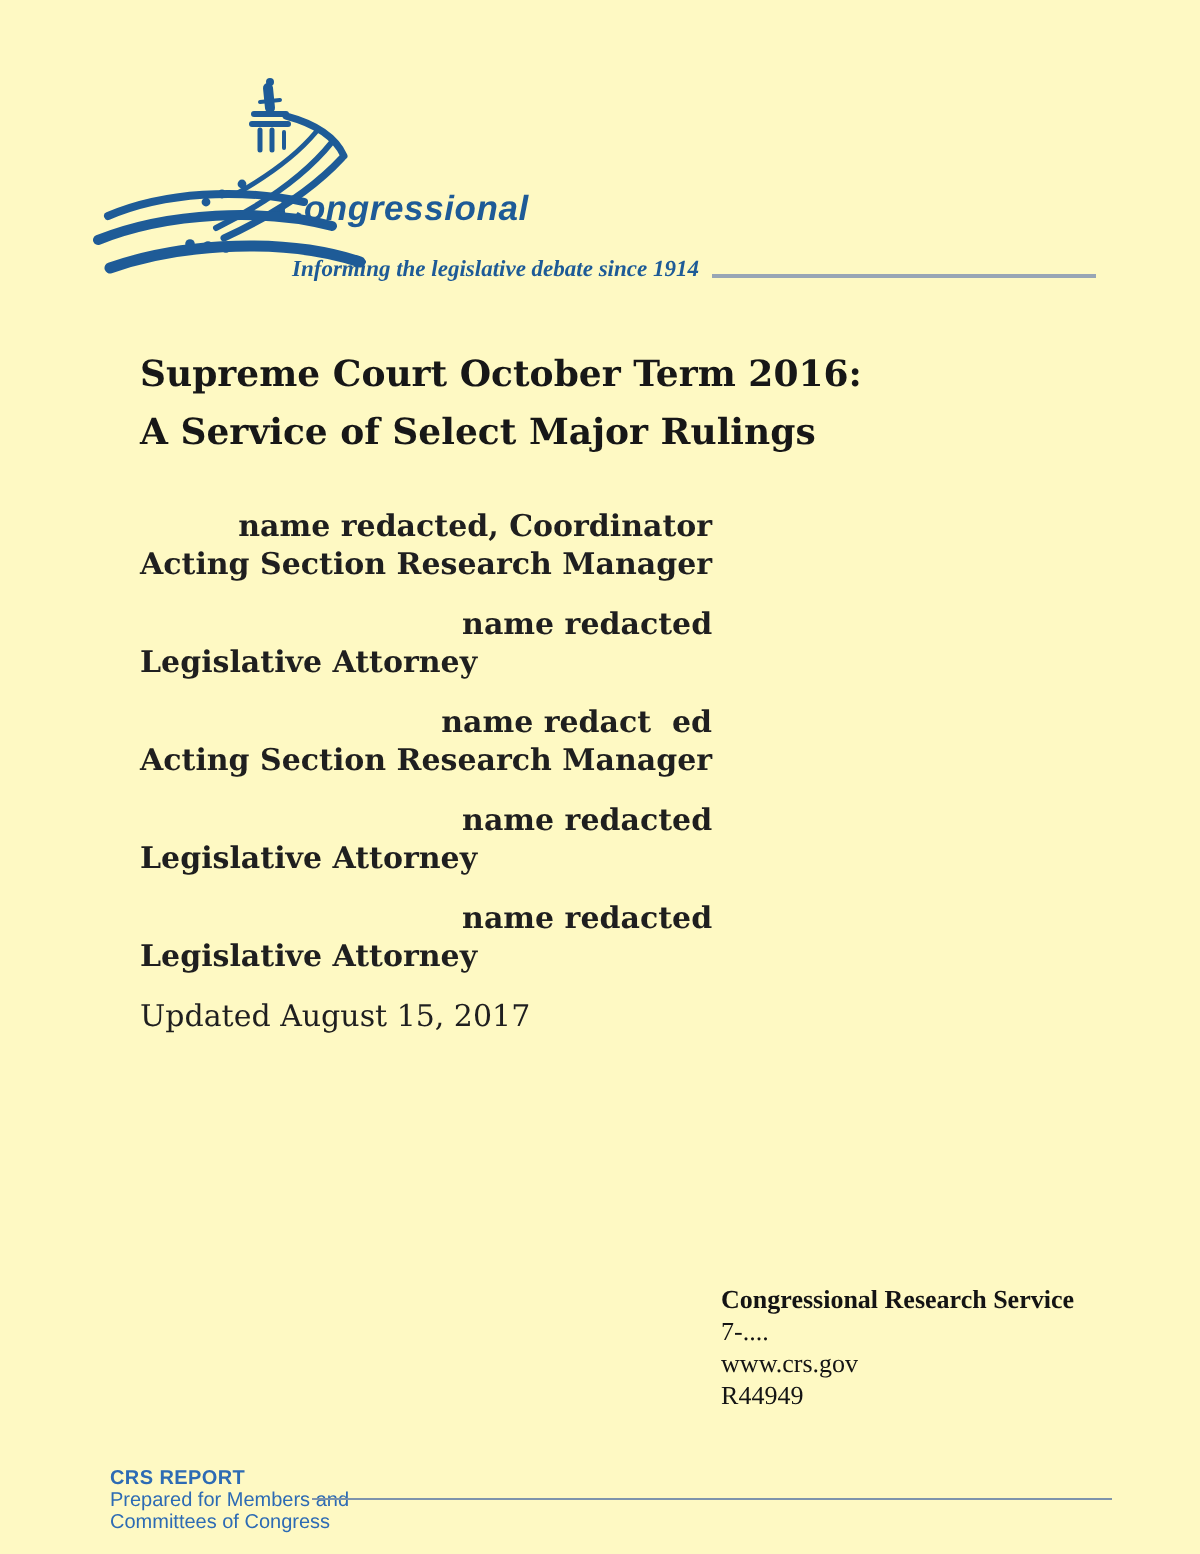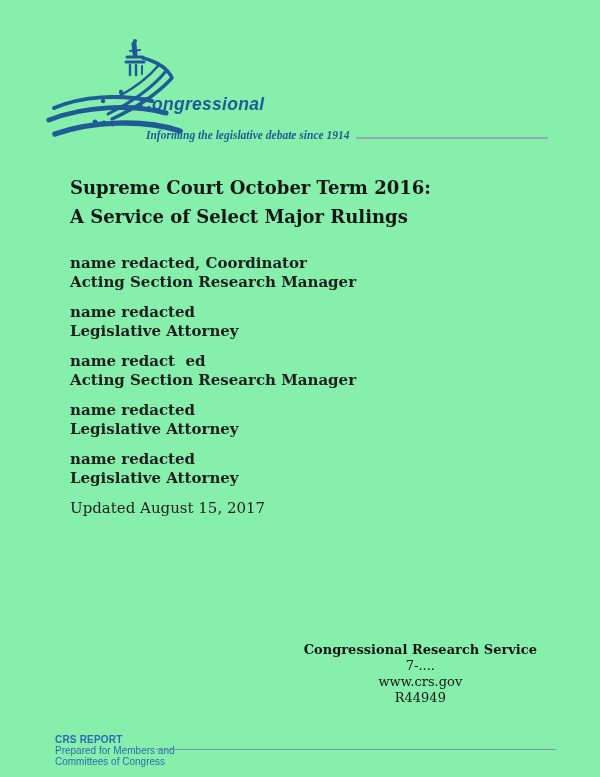--- a/index.html
+++ b/index.html
@@ -1,19 +1,19 @@
 <!DOCTYPE html>
 <html><head>
 <meta charset="utf-8">
 <style>
   html,body{margin:0;padding:0;background:#e8e8e8;}
   .page{
     position:relative;
     width:600px;height:777px;
-    background:#86efac;
+    background:#fef9c3;
     margin:0 auto;
     overflow:hidden;
     font-family:"DejaVu Serif","Liberation Serif",serif;
     color:#1a1a1a;
   }
   
   .dome{position:absolute;left:46px;top:38px;width:142px;height:106px;}
   .logo-text{
     position:absolute;left:139px;top:97px;
     font-family:"Liberation Sans","DejaVu Sans",sans-serif;
@@ -31,27 +31,27 @@
   .logo-rule{position:absolute;left:356px;top:137px;width:192px;height:2px;background:#98A6B5;}
   
   .doc-title{
     position:absolute;left:70px;top:173px;
     font-size:18px;line-height:29px;font-weight:bold;
     color:#171717;white-space:nowrap;
   }
   
   .authors{position:absolute;left:70px;top:254px;font-size:15px;line-height:19px;color:#1f1f1f;}
   .author-pair{margin-bottom:11px;}
-  .author-name{font-weight:bold;white-space:nowrap;}
+  .author-name{font-weight:bold;white-space:nowrap;text-align:right;}
   .author-role{white-space:nowrap;font-weight:bold;}
   .updated{white-space:nowrap;}
   
   .report-info{
     position:absolute;right:63px;top:642px;
-    text-align:center;font-size:13px;line-height:16px;color:#141414;
+    text-align:left;font-size:13px;line-height:16px;color:#141414;font-family:Liberation Serif, serif;
   }
   .report-info .org{font-weight:bold;}
   
   .footer{
     position:absolute;left:55px;top:722px;
     font-family:"Liberation Sans","DejaVu Sans",sans-serif;
     font-size:10px;line-height:10.8px;
     color:#2D6BB4;white-space:nowrap;
   }
   .footer .label{font-weight:bold;letter-spacing:.2px;margin-top:13px;}

